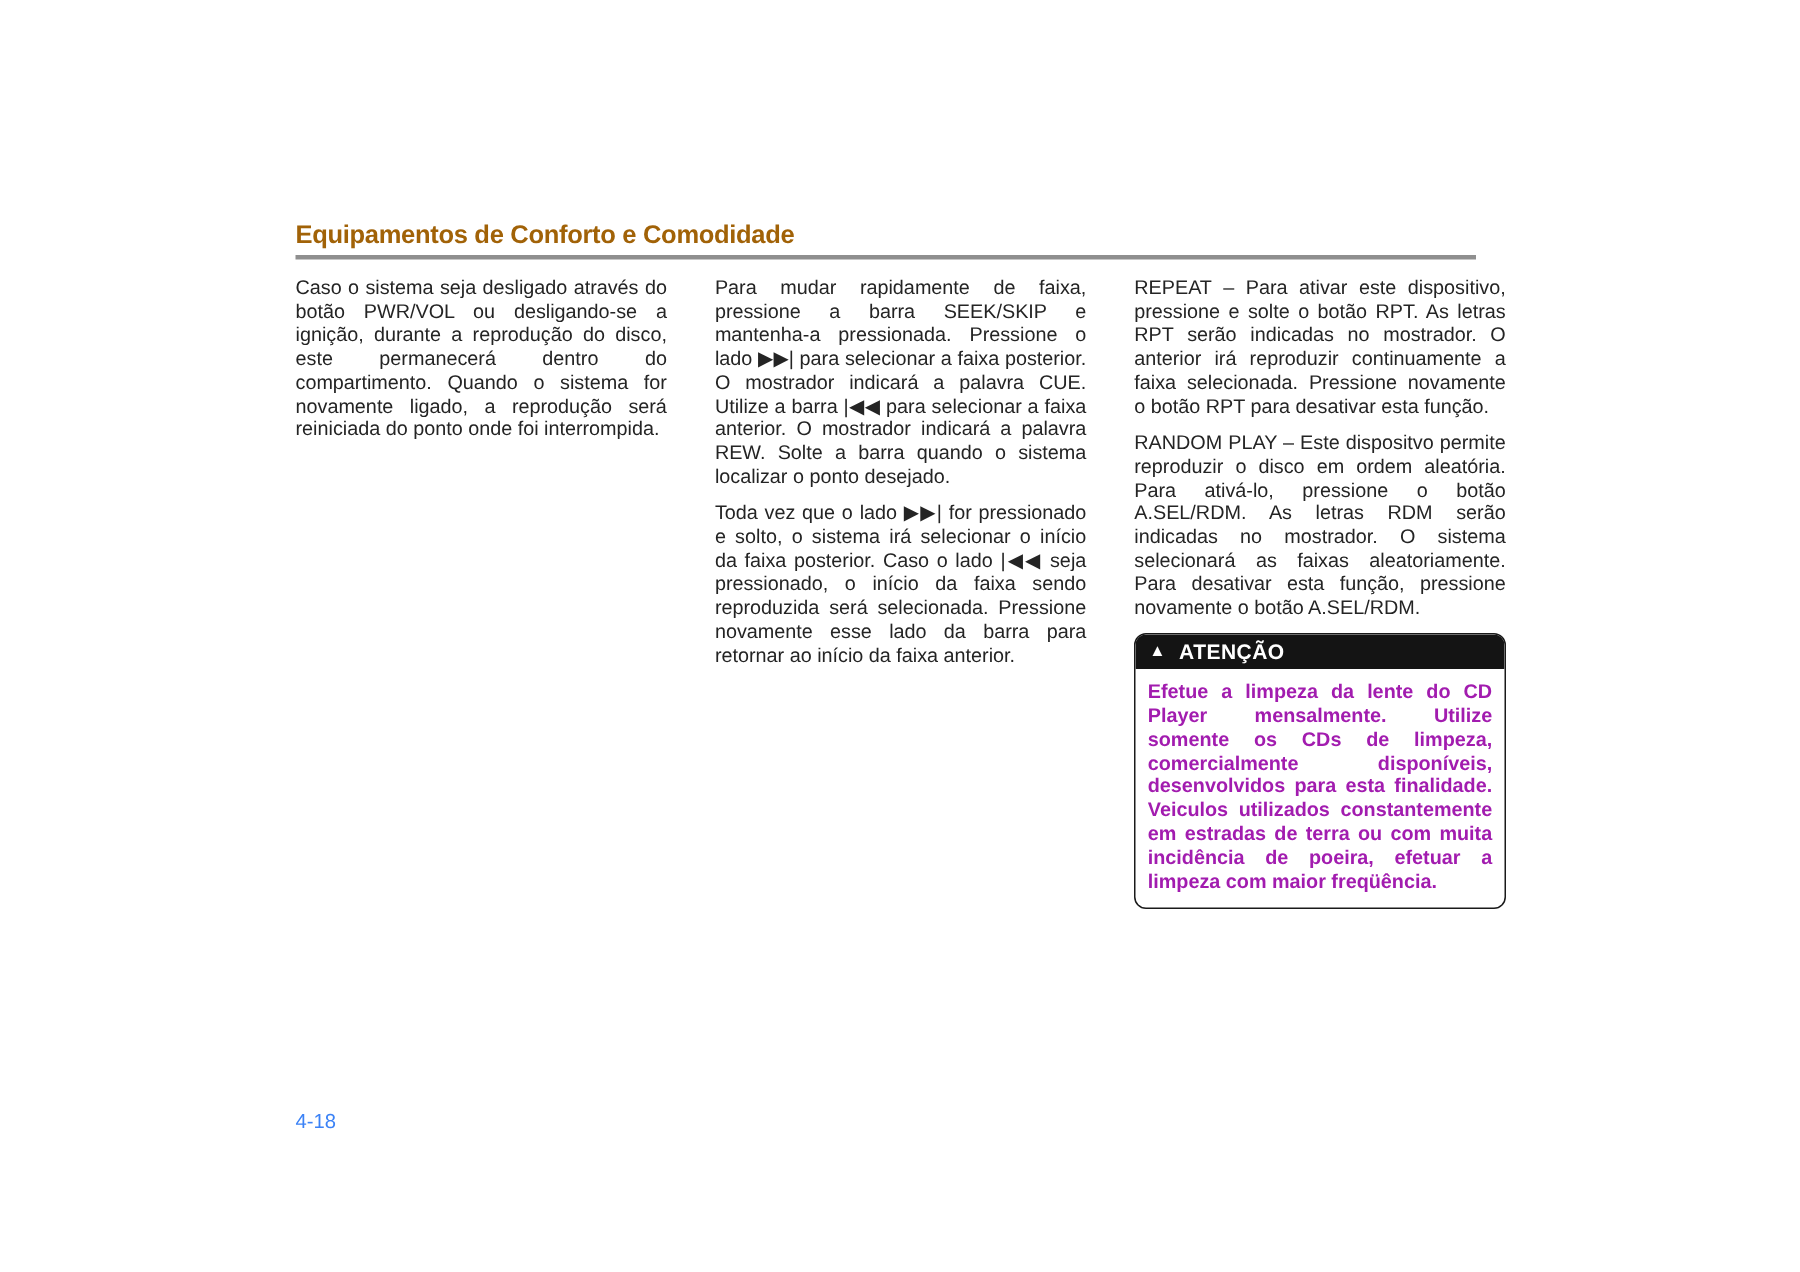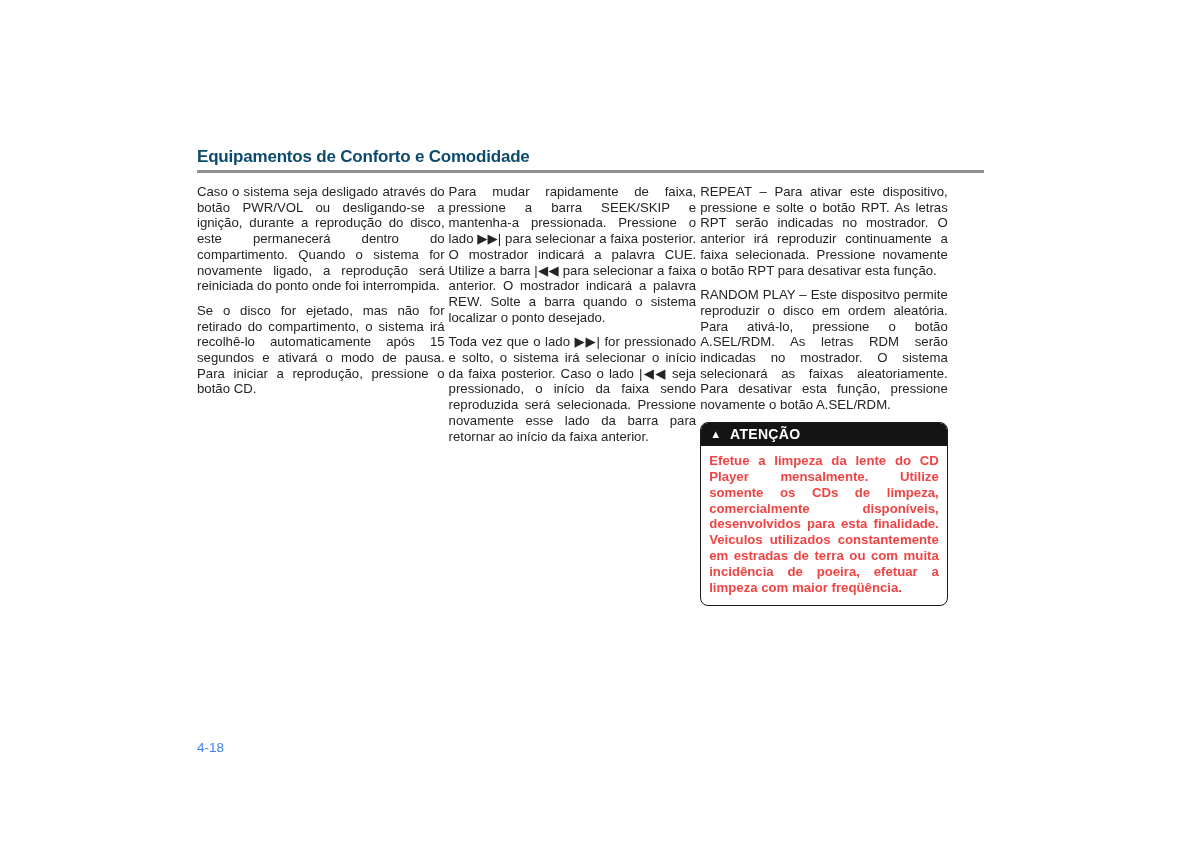--- a/index.html
+++ b/index.html
@@ -13,31 +13,31 @@
   .page-content {
     position: absolute;
     left: 197px;
     top: 147px;
     width: 787px;
   }
   .page-title {
     font-size: 17px;
     font-weight: bold;
     letter-spacing: -0.2px;
-    color: #0c4a6e;
+    color: #a16207;
     line-height: 20px;
   }
   .title-rule {
     height: 3px;
     background: #8f8f8f;
     margin-top: 3px;
   }
   .columns {
     display: flex;
-    gap: 4px;
+    gap: 32px;
     margin-top: 11px;
   }
   .col {
     width: 247.6px;
     flex: 0 0 auto;
   }
   .col p {
     font-size: 13.2px;
     line-height: 15.7px;
     text-align: justify;
@@ -68,21 +68,21 @@
     font-size: 14px;
     font-weight: bold;
     letter-spacing: 0.3px;
   }
   .warning-body {
     padding: 7px 8px 9px 8px;
     font-size: 13.2px;
     font-weight: bold;
     line-height: 15.9px;
     text-align: justify;
-    color: #ef4444;
+    color: #a21caf;
   }
   .page-number {
     position: absolute;
     left: 197px;
     top: 692px;
     font-size: 13.5px;
     color: #3b82f6;
     margin-top: 48px;
   }
 </style>
@@ -91,21 +91,20 @@
 
 <div class="page-content">
 
   <h1 class="page-title">Equipamentos de Conforto e Comodidade</h1>
   <div class="title-rule"></div>
 
   <div class="columns">
 
     <div class="col">
       <p>Caso o sistema seja desligado através do botão PWR/VOL ou desligando-se a ignição, durante a reprodução do disco, este permanecerá dentro do compartimento. Quando o sistema for novamente ligado, a reprodução será reiniciada do ponto onde foi interrompida.</p>
-      <p>Se o disco for ejetado, mas não for retirado do compartimento, o sistema irá recolhê-lo automaticamente após 15 segundos e ativará o modo de pausa. Para iniciar a reprodução, pressione o botão CD.</p>
     </div>
 
     <div class="col">
       <p>Para mudar rapidamente de faixa, pressione a barra SEEK/SKIP e mantenha-a pressionada. Pressione o lado ▶▶| para selecionar a faixa posterior. O mostrador indicará a palavra CUE. Utilize a barra |◀◀ para selecionar a faixa anterior. O mostrador indicará a palavra REW. Solte a barra quando o sistema localizar o ponto desejado.</p>
       <p>Toda vez que o lado ▶▶| for pressionado e solto, o sistema irá selecionar o início da faixa posterior. Caso o lado |◀◀ seja pressionado, o início da faixa sendo reproduzida será selecionada. Pressione novamente esse lado da barra para retornar ao início da faixa anterior.</p>
     </div>
 
     <div class="col">
       <p><span class="lead-bold">REPEAT –</span><span> Para ativar este dispositivo, pressione e solte o botão RPT. As letras RPT serão indicadas no mostrador. O anterior irá reproduzir continuamente a faixa selecionada. Pressione novamente o botão RPT para desativar esta função.</span></p>
       <p><span class="lead-bold">RANDOM PLAY –</span><span> Este dispositvo permite reproduzir o disco em ordem aleatória. Para ativá-lo, pressione o botão A.SEL/RDM. As letras RDM serão indicadas no mostrador. O sistema selecionará as faixas aleatoriamente. Para desativar esta função, pressione novamente o botão A.SEL/RDM.</span></p>

